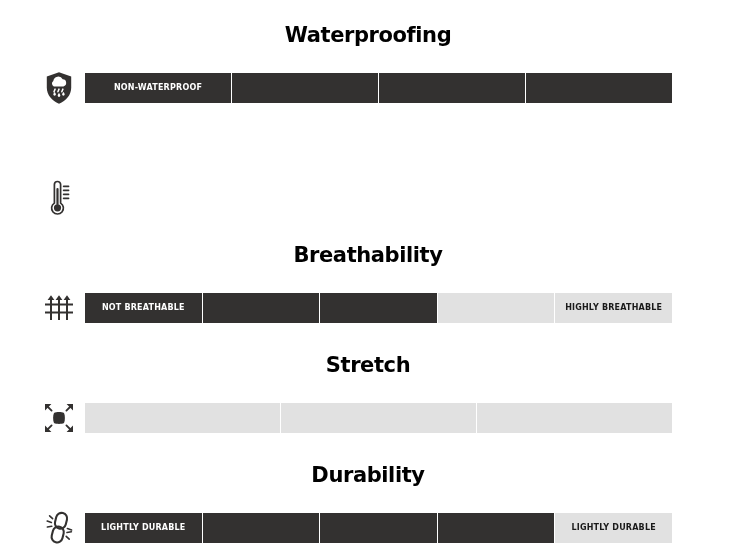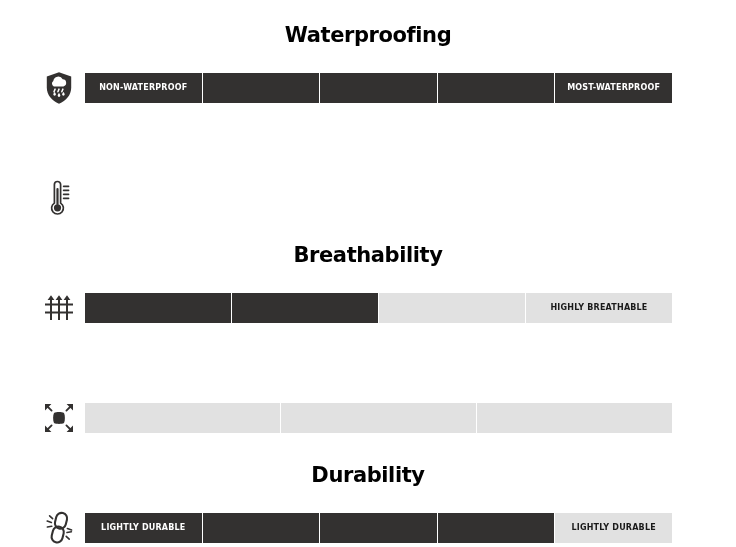--- a/index.html
+++ b/index.html
@@ -109,23 +109,20 @@
           </div>
           <div class="seg on">
             <span></span>
           </div>
           <div class="seg on">
             <span></span>
           </div>
           <div class="seg on">
             <span></span>
           </div>
-          <div class="seg on">
-            <span>MOST-WATERPROOF</span>
-          </div>
         </div>
       </div>
     </div>
     <div class="spec-row">
       <div class="scale-wrap">
         <div class="icon-cell">
           <svg width="26" height="38" viewBox="0 0 26 38" fill="none" aria-hidden="true">
             <path d="M8.4 24.1V5.6a3.1 3.1 0 0 1 6.2 0v18.5a5.9 5.9 0 1 1-6.2 0Z" stroke="#333130" stroke-width="1.7" fill="#ffffff"></path>
             <circle cx="11.5" cy="28.8" r="3.6" fill="#333130"></circle>
             <rect x="10.4" y="9" width="2.2" height="17" rx="1.1" fill="#333130"></rect>
@@ -139,35 +136,39 @@
       <div class="scale-wrap">
         <div class="icon-cell">
           <svg width="32" height="30" viewBox="0 0 32 30" fill="none" aria-hidden="true">
             <path d="M2 11.5h28M2 19.5h28" stroke="#333130" stroke-width="2"></path>
             <path d="M8 27V4M16 27V4M24 27V4" stroke="#333130" stroke-width="2"></path>
             <path d="M8 2.2 11.4 7H4.6ZM16 2.2 19.4 7h-6.8ZM24 2.2 27.4 7h-6.8Z" fill="#333130"></path>
           </svg>
         </div>
         <div class="scale-bar">
           <div class="seg on">
+            <span>NOT BREATHABLE</span>
+          </div>
+          <div class="seg on">
             <span></span>
           </div>
           <div class="seg on">
             <span></span>
           </div>
           <div class="seg off">
             <span></span>
           </div>
           <div class="seg off">
             <span>HIGHLY BREATHABLE</span>
           </div>
         </div>
       </div>
     </div>
     <div class="spec-row">
+      <h2 class="spec-title">Stretch</h2>
       <div class="scale-wrap">
         <div class="icon-cell">
           <svg width="32" height="32" viewBox="0 0 32 32" fill="none" aria-hidden="true">
             <path d="M11 11c2.4-1.2 7.6-1.2 10 0 1.2 2.4 1.2 7.6 0 10-2.4 1.2-7.6 1.2-10 0-1.2-2.4-1.2-7.6 0-10Z" fill="#333130"></path>
             <path d="M8.6 8.6 3 3M23.4 8.6 29 3M8.6 23.4 3 29M23.4 23.4 29 29" stroke="#333130" stroke-width="1.8" stroke-linecap="round"></path>
             <path d="M2 2h6.4L2 8.4ZM30 2h-6.4L30 8.4ZM2 30h6.4L2 23.6ZM30 30h-6.4L30 23.6Z" fill="#333130"></path>
           </svg>
         </div>
         <div class="scale-bar">
           <div class="seg off">

